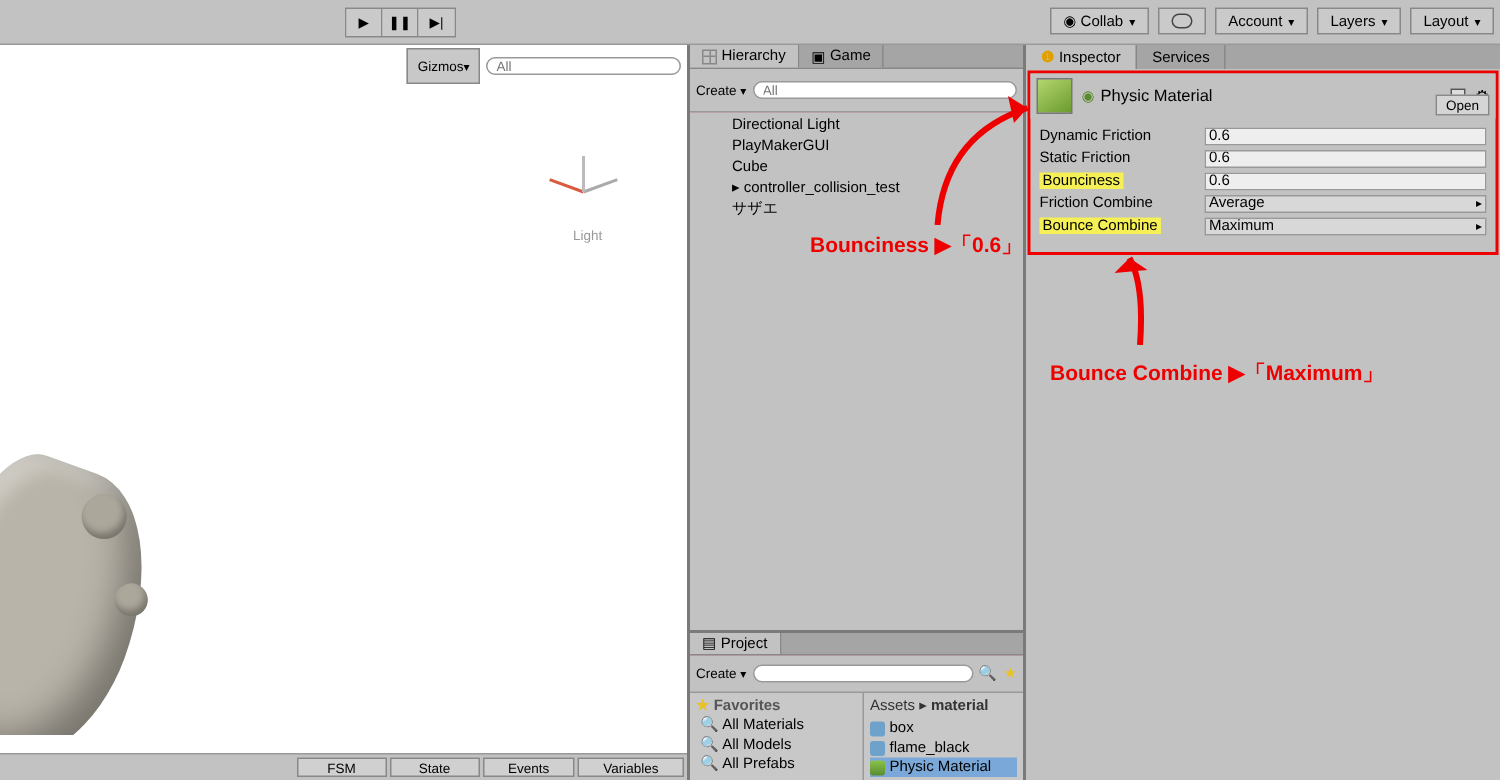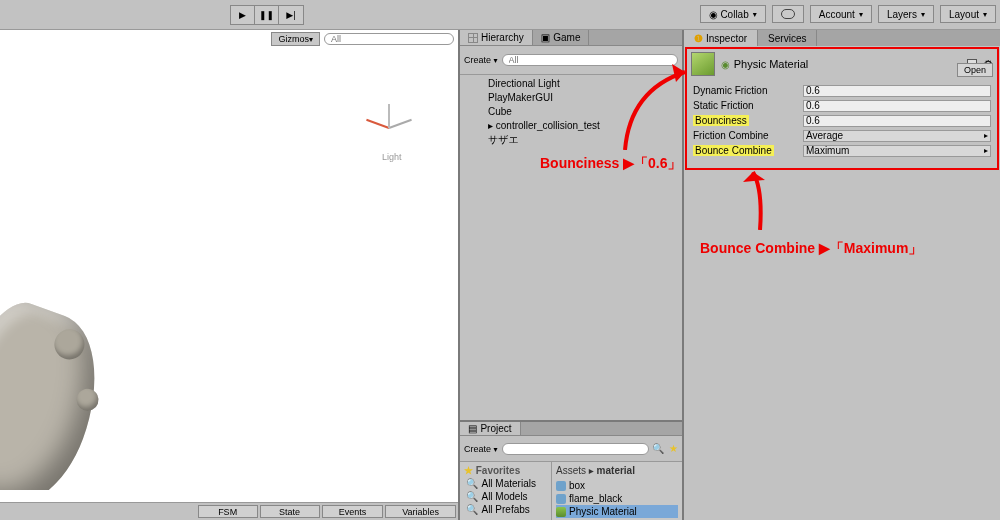--- a/index.html
+++ b/index.html
@@ -8,21 +8,21 @@
   .play-controls { position: absolute; left: 230px; top: 5px; display: flex; border: 1px solid #888; background: #cacaca; }
   .play-controls button { width: 24px; height: 18px; background: #cacaca; border: none; border-right: 1px solid #888; cursor: pointer; display: flex; align-items: center; justify-content: center; font-size: 9px; }
   .play-controls button:last-child { border-right: none; }
   .top-right { position: absolute; right: 4px; top: 5px; display: flex; gap: 6px; }
   .toolbar-btn { background: #cacaca; border: 1px solid #888; height: 18px; padding: 0 8px; font-size: 10px; display: flex; align-items: center; cursor: pointer; }
   .toolbar-btn .dd { margin-left: 4px; font-size: 8px; }
   .cloud-icn { width: 14px; height: 10px; border: 1px solid #444; border-radius: 6px; }
   .main { display: flex; height: 490px; }
   .scene-panel { width: 460px; background: #fff; position: relative; border-right: 2px solid #7a7a7a; }
   .scene-toolbar { position: absolute; top: 2px; right: 4px; display: flex; align-items: center; gap: 4px; z-index: 2;}
-  .scene-toolbar .btn { background: #c8c8c8; border: 1px solid #888; height: 14px; padding: 0 6px; font-size: 9px; display:flex; align-items:center;}
+  .scene-toolbar .btn { background: #c8c8c8; border: 1px solid #888; height: 24px; padding: 0 6px; font-size: 9px; display:flex; align-items:center;}
   .scene-toolbar input { height: 12px; width: 130px; font-size: 9px; border: 1px solid #999; border-radius: 7px; padding-left: 6px; }
   .viewport { position: absolute; top: 18px; left: 0; right: 0; bottom: 30px; background: #fff; overflow: hidden;}
   .shell { position:absolute; left:-40px; top:260px; width:130px; height:200px; background:#b9b4a9; border-radius:30% 50% 50% 40% / 40% 60% 50% 40%; transform:rotate(20deg); box-shadow: inset -15px -10px 25px rgba(0,0,0,.35), inset 10px 8px 12px rgba(255,255,255,.35);}
   .shell::before,.shell::after { content:''; position:absolute; background:#aca79b; border-radius:50%; box-shadow: inset -3px -3px 5px rgba(0,0,0,.3);}
   .shell::before { width:30px; height:30px; top:10px; left:70px;}
   .shell::after { width:22px; height:22px; top:60px; left:110px;}
   .gizmo { position:absolute; top:40px; right:30px; width:80px; height:80px;}
   .gizmo .axis { position:absolute; left:40px; top:40px; width:2px; height:24px; transform-origin: top;}
   .gizmo .g { background:#6db33f; transform: rotate(0deg) translateY(-24px);}
   .gizmo .r { background:#d95a3d; transform: rotate(110deg);}
@@ -43,21 +43,21 @@
   .h-item.bold { font-weight:bold;}
   .h-child { padding-left:22px;}
   .arrow-left { position:absolute; left:620px; top:60px; }
   .arrow-left svg { width:80px; height:90px; }
   .ann1 { position:absolute; left:540px; top:155px; color:#e00; font-weight:bold; font-size:14px;}
   .arrow-up { position:absolute; left:735px; top:160px;}
   .arrow-up svg { width:50px; height:70px;}
   .ann2 { position:absolute; left:700px; top:240px; color:#e00; font-weight:bold; font-size:14px;}
   .project-panel { height: 100px; border-top:2px solid #7a7a7a; display:flex; flex-direction:column;}
   .project-body { flex:1; display:flex; background:#c8c8c8;}
-  .project-fav { width:92px; border-right:1px solid #999; padding:2px 4px; font-size:10px; line-height:13px;}
+  .project-fav { width:116px; border-right:1px solid #999; padding:2px 4px; font-size:10px; line-height:13px;}
   .fav-head { font-weight:bold; color:#555;}
   .project-assets { flex:1; padding:2px 4px; font-size:10px; line-height:13px;}
   .bc {font-size:10px; color:#333; padding-bottom:2px;}
   .asset-item { display:flex; align-items:center; gap:3px;}
   .asset-item.sel { background:#7aa8d8;}
   .icn-cube { width:10px; height:10px; background:#6fa2cb; border-radius:2px;}
   .icn-mat { width:10px; height:10px; background:linear-gradient(#8bc34a,#5a8c2f); border-radius:2px;}
   .inspector-col { width: 316px; background:#c2c2c2; display:flex; flex-direction:column;}
   .insp-tabs { height:16px; display:flex; background:#a5a5a5;}
   .insp-tab { padding:1px 10px; font-size:10px; background:#c2c2c2; border-right:1px solid #888; display:flex; align-items:center; gap:3px;}

